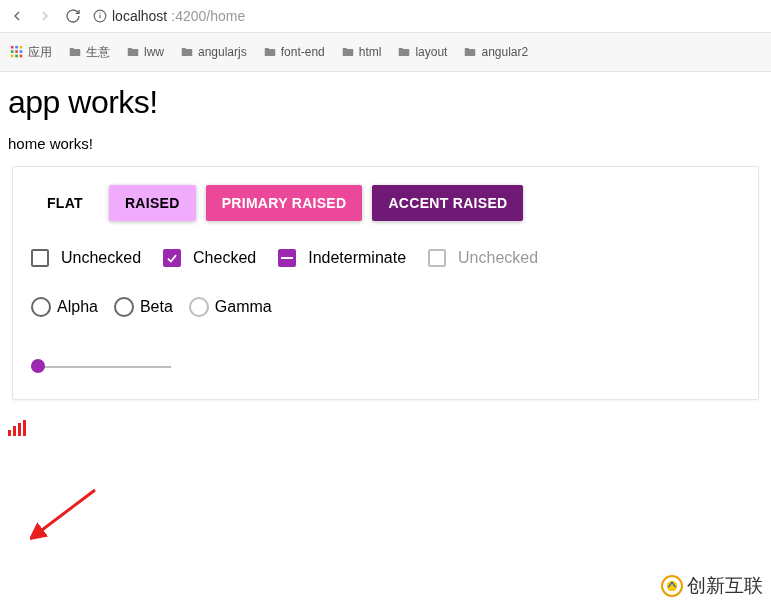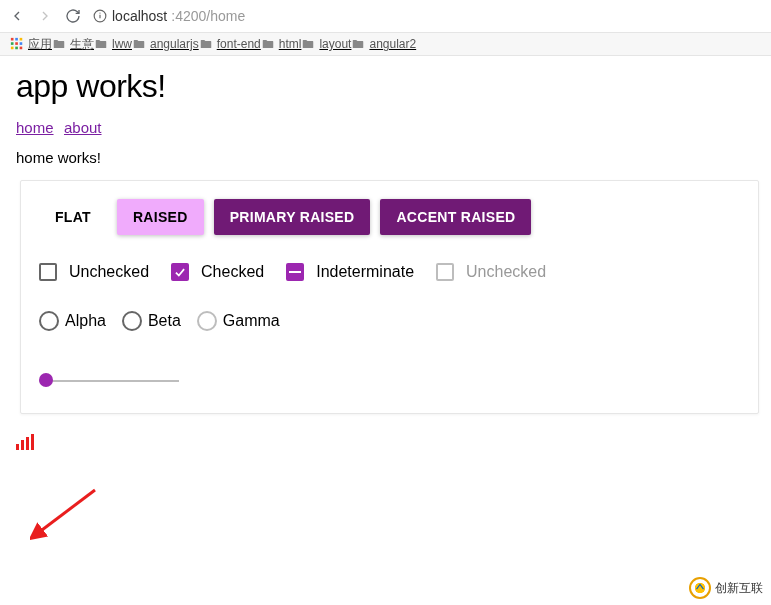--- a/index.html
+++ b/index.html
@@ -6,57 +6,57 @@
 body { font-family: -apple-system, "Helvetica Neue", Arial, sans-serif; width: 771px; height: 605px; overflow: hidden; background: #fff; }
 .browser-toolbar { display: flex; align-items: center; height: 32px; padding: 0 8px; gap: 10px; }
 .nav-btn { width: 18px; height: 18px; display: flex; align-items: center; justify-content: center; color: #5f6368; cursor: pointer; }
 .nav-btn.disabled { color: #c4c4c4; }
 .nav-btn svg { width: 16px; height: 16px; stroke: currentColor; stroke-width: 2; fill: none; }
 .url-bar { display: flex; gap: 4px; font-size: 14px; }
 .info-icon { width: 16px; height: 16px; display: inline-flex; align-items: center; justify-content: center; }
 .info-icon svg { width: 14px; height: 14px; }
 .url-host { color: #333; }
 .url-path { color: #999; }
-.bookmarks-bar { display: flex; align-items: center; height: 24px; padding: 0 10px; border-top: 1px solid #e5e5e5; border-bottom: 1px solid #e5e5e5; background: #f7f7f7; text-decoration: underline; }
+.bookmarks-bar { display: flex; align-items: center; height: 40px; padding: 0 10px; gap: 16px; border-top: 1px solid #e5e5e5; border-bottom: 1px solid #e5e5e5; background: #f7f7f7; }
 .bm-item { display: flex; align-items: center; gap: 4px; font-size: 12px; color: #555; cursor: pointer; }
 .apps-icon { width: 14px; height: 14px; }
 .folder-icon { width: 14px; height: 14px; }
 .folder-icon svg { width: 14px; height: 14px; fill: #888; }
-.content { padding: 12px 8px 0 16px; }
+.content { padding: 12px 8px 0 8px; }
 h1.app-title { font-family: "Century Gothic","Futura","Avant Garde",sans-serif; font-weight: 300; font-size: 32px; letter-spacing: -0.5px; margin-bottom: 14px; color: #000; }
 .nav-links { margin-bottom: 12px; }
 .nav-links a { color: #7b1fa2; text-decoration: underline; font-size: 15px; margin-right: 6px; }
 .home-works { font-size: 15px; margin-bottom: 14px; }
 .card { border: 1px solid #e6e6e6; border-radius: 2px; padding: 18px 18px 12px 18px; margin: 0 4px; box-shadow: 0 1px 3px rgba(0,0,0,0.05); }
 .button-row { display: flex; gap: 10px; margin-bottom: 28px; }
 .btn { font-size: 14px; font-weight: 700; padding: 10px 16px;  border: none; cursor: pointer; text-transform: uppercase; letter-spacing: 0.3px; }
 .btn-flat { background: transparent; color: #000; }
 .btn-raised { background: #f0abfc; color: #000; box-shadow: 0 1px 4px rgba(0,0,0,0.25); border-radius: 2px; }
-.btn-primary { background: #701a75; color: #fff; box-shadow: 0 1px 4px rgba(0,0,0,0.25); border-radius: 2px; }
+.btn-primary { background: #ec4899; color: #fff; box-shadow: 0 1px 4px rgba(0,0,0,0.25); border-radius: 2px; }
 .btn-accent { background: #701a75; color: #fff; box-shadow: 0 1px 4px rgba(0,0,0,0.25); border-radius: 2px; }
 .checkbox-row { display: flex; align-items: center; gap: 12px; margin-bottom: 30px; }
 .cb { width: 18px; height: 18px; border: 2px solid #666; border-radius: 2px; display: inline-flex; align-items: center; justify-content: center; cursor: pointer; flex-shrink: 0; }
 .cb.checked { background: #9c27b0; border-color: #9c27b0; }
 .cb.checked svg { width: 14px; height: 14px; stroke: #fff; stroke-width: 3; fill: none; }
 .cb.indet { background: #9c27b0; border-color: #9c27b0; }
 .cb.indet .dash { width: 12px; height: 2.5px; background: #fff; }
 .cb.disabled { border-color: #bdbdbd; cursor: default; }
 .cb-label { font-size: 16px; margin-right: 10px; }
 .cb-label.disabled { color: #999; }
 .radio-row { display: flex; align-items: center; gap: 6px; margin-bottom: 40px; }
 .rb { width: 20px; height: 20px; border: 2px solid #666; border-radius: 50%; cursor: pointer; flex-shrink: 0; }
 .rb.disabled { border-color: #bdbdbd; cursor: default; }
 .rb-label { font-size: 16px; margin-right: 10px; }
 .slider { position: relative; width: 140px; height: 20px; margin-bottom: 10px; }
 .slider-track { position: absolute; top: 9px; left: 0; right: 0; height: 2px; background: #bdbdbd; }
 .slider-thumb { position: absolute; top: 2px; left: 0; width: 14px; height: 14px; border-radius: 50%; background: #9c27b0; cursor: pointer; }
 .chart-icon { margin-top: 20px; display: inline-flex; gap: 2px; align-items: flex-end; height: 16px; }
 .chart-icon .bar { width: 3px; background: #e91e1e; }
 .arrow { position: absolute; top: 485px; left: 30px; width: 70px; height: 55px; pointer-events: none; }
-.watermark { position: absolute; right: 8px; bottom: 6px; display: flex; align-items: center; gap: 4px; font-size: 12px; color: #333; }
+.watermark { position: absolute; right: 8px; bottom: 6px; display: flex; align-items: center; gap: 4px; font-size: 19px; color: #333; }
 .watermark .logo { width: 22px; height: 22px; border-radius: 50%; background: radial-gradient(circle, #ffc107 40%, #fff 41%); border: 2px solid #e8a000; display: flex; align-items: center; justify-content: center; }
 .watermark .logo svg { width: 14px; height: 14px; }
 </style>
 </head>
 <body>
 
 <div class="browser-toolbar">
   <div class="nav-btn">
     <svg viewBox="0 0 24 24">
         <polyline points="15 18 9 12 15 6"></polyline>
@@ -140,24 +140,20 @@
   <div class="bm-item">
       <span class="folder-icon"><svg viewBox="0 0 24 24">
           <path d="M3 6a1 1 0 0 1 1-1h5l2 2h9a1 1 0 0 1 1 1v10a1 1 0 0 1-1 1H4a1 1 0 0 1-1-1V6z"></path>
         </svg></span>
       <span>angular2</span>
     </div>
 </div>
 
 <div class="content">
   <h1 class="app-title">app works!</h1>
-  <div class="nav-links">
-    <a href="#">home</a>
-    <a href="#">about</a>
-  </div>
   <div class="home-works">home works!</div>
 
   <div class="card">
     <div class="button-row">
       <button class="btn btn-flat">FLAT</button>
       <button class="btn btn-raised">RAISED</button>
       <button class="btn btn-primary">PRIMARY RAISED</button>
       <button class="btn btn-accent">ACCENT RAISED</button>
     </div>
 

